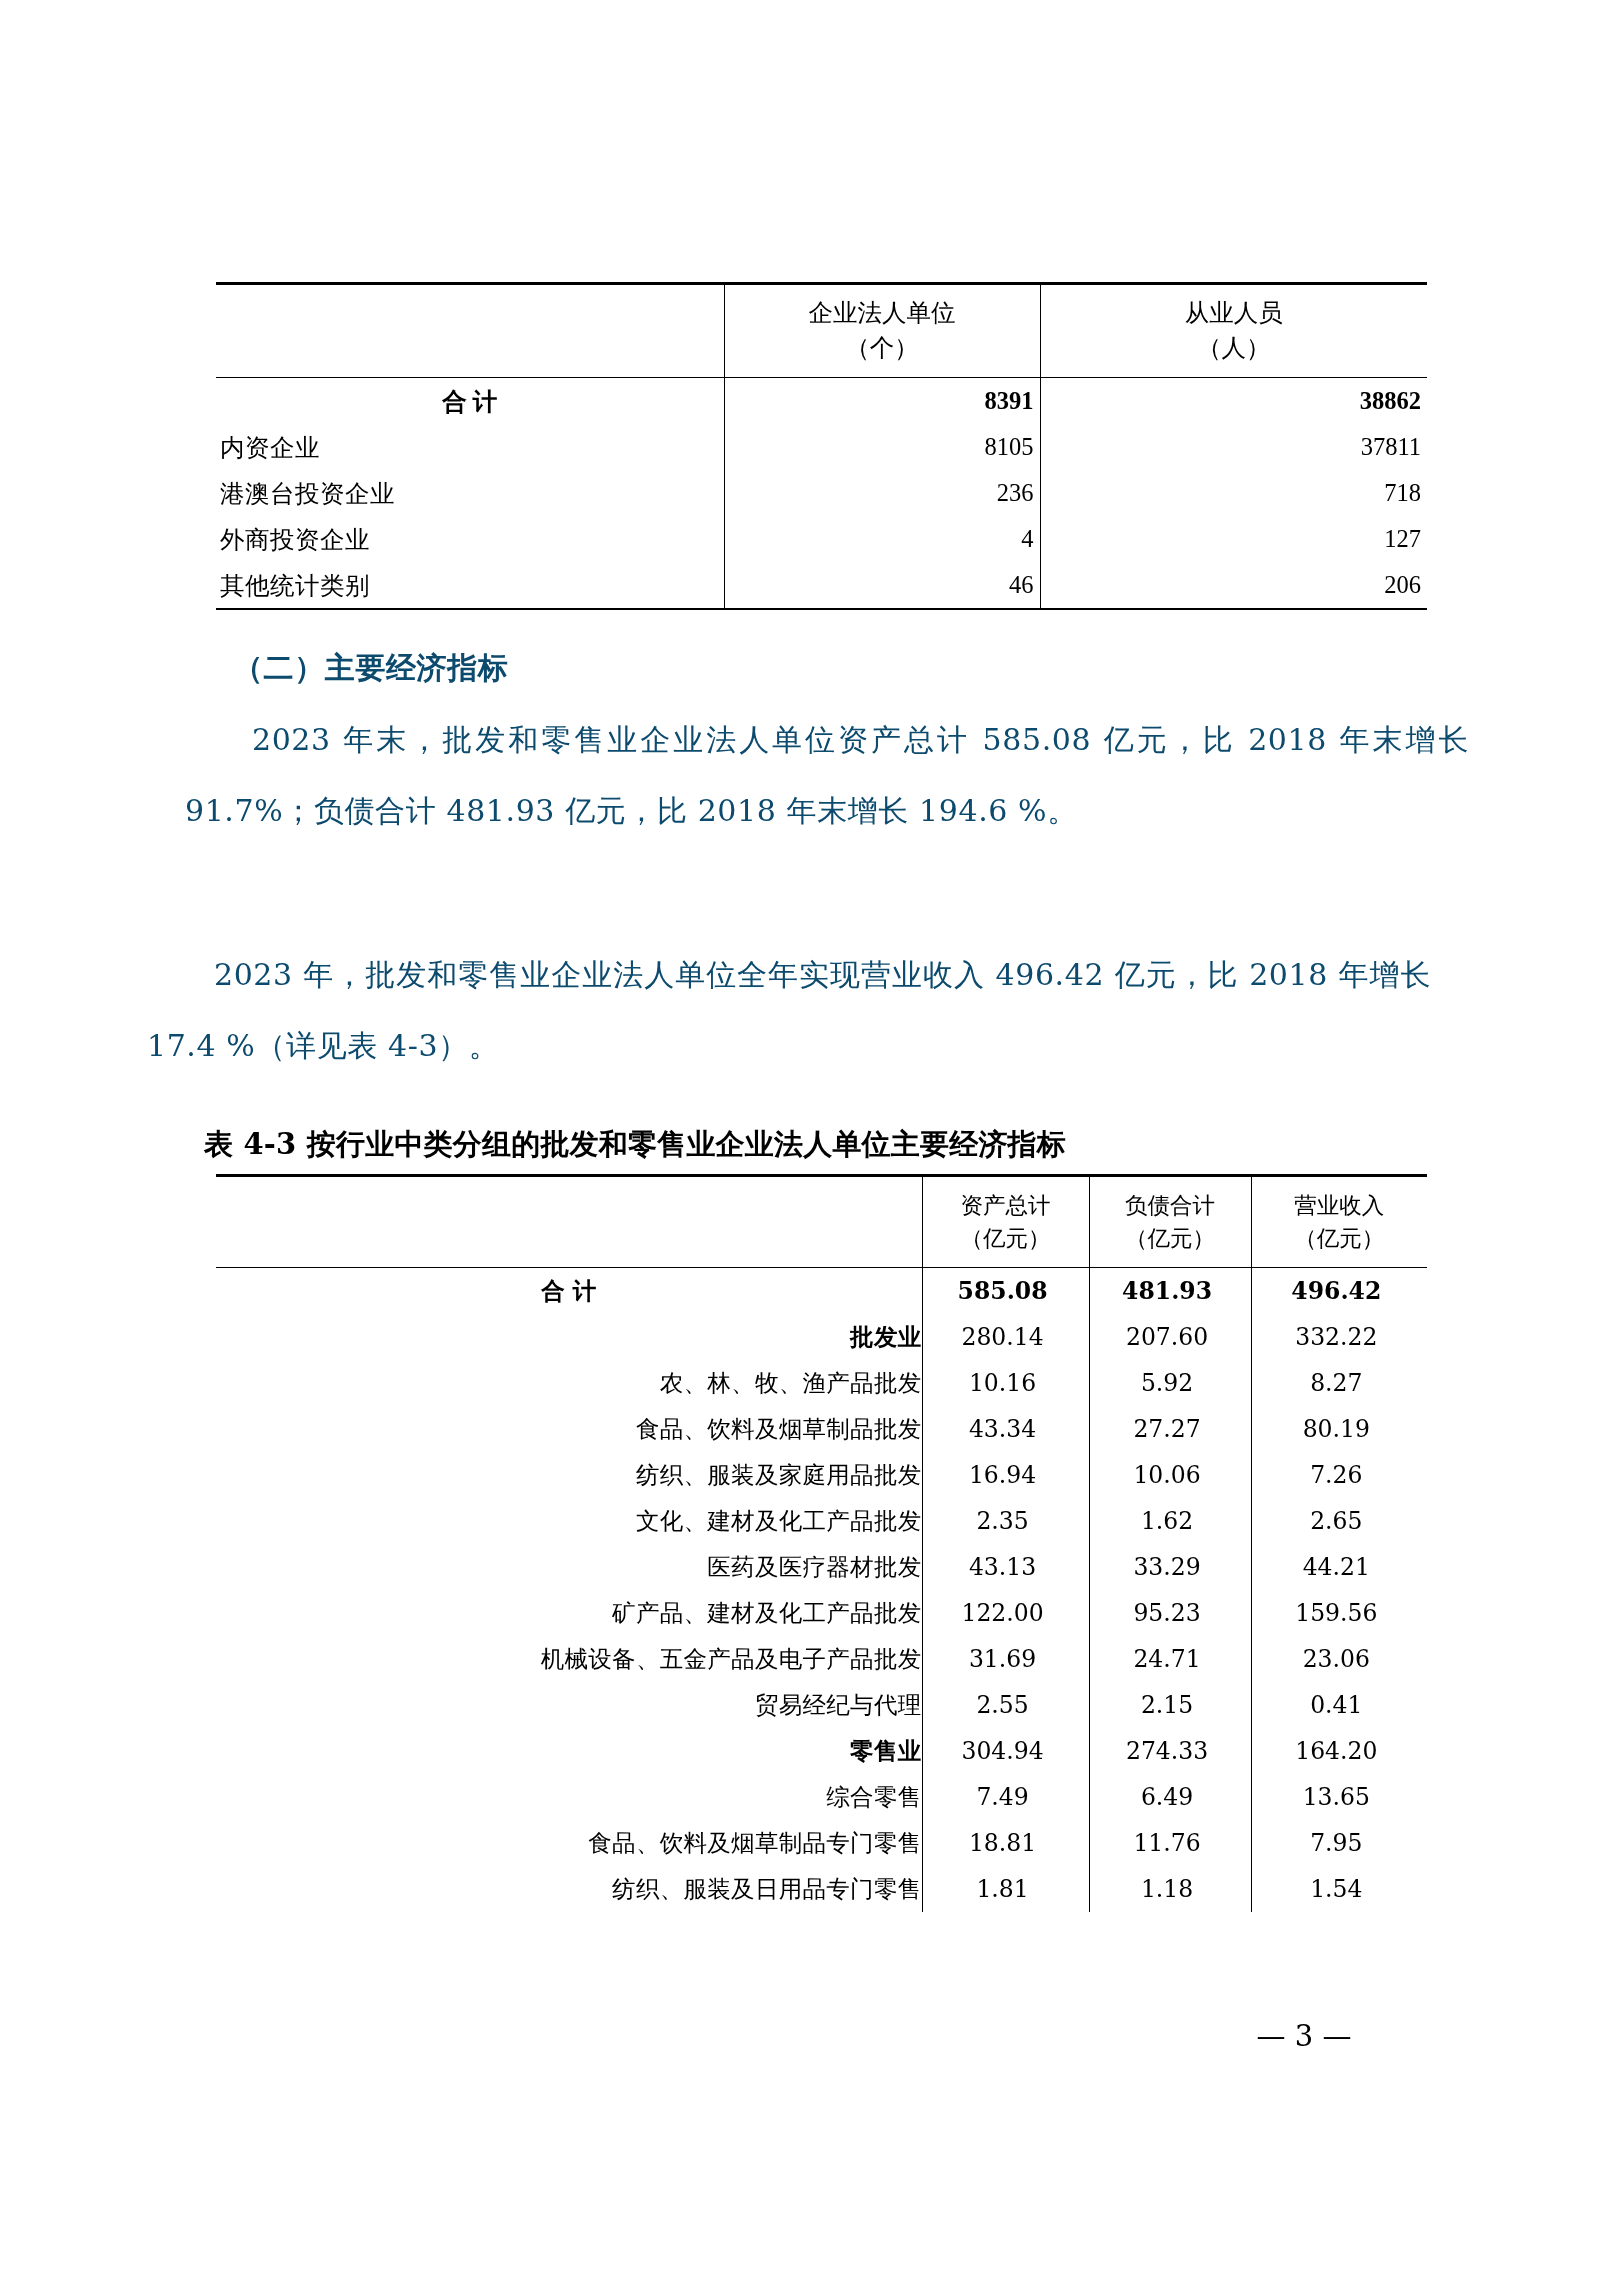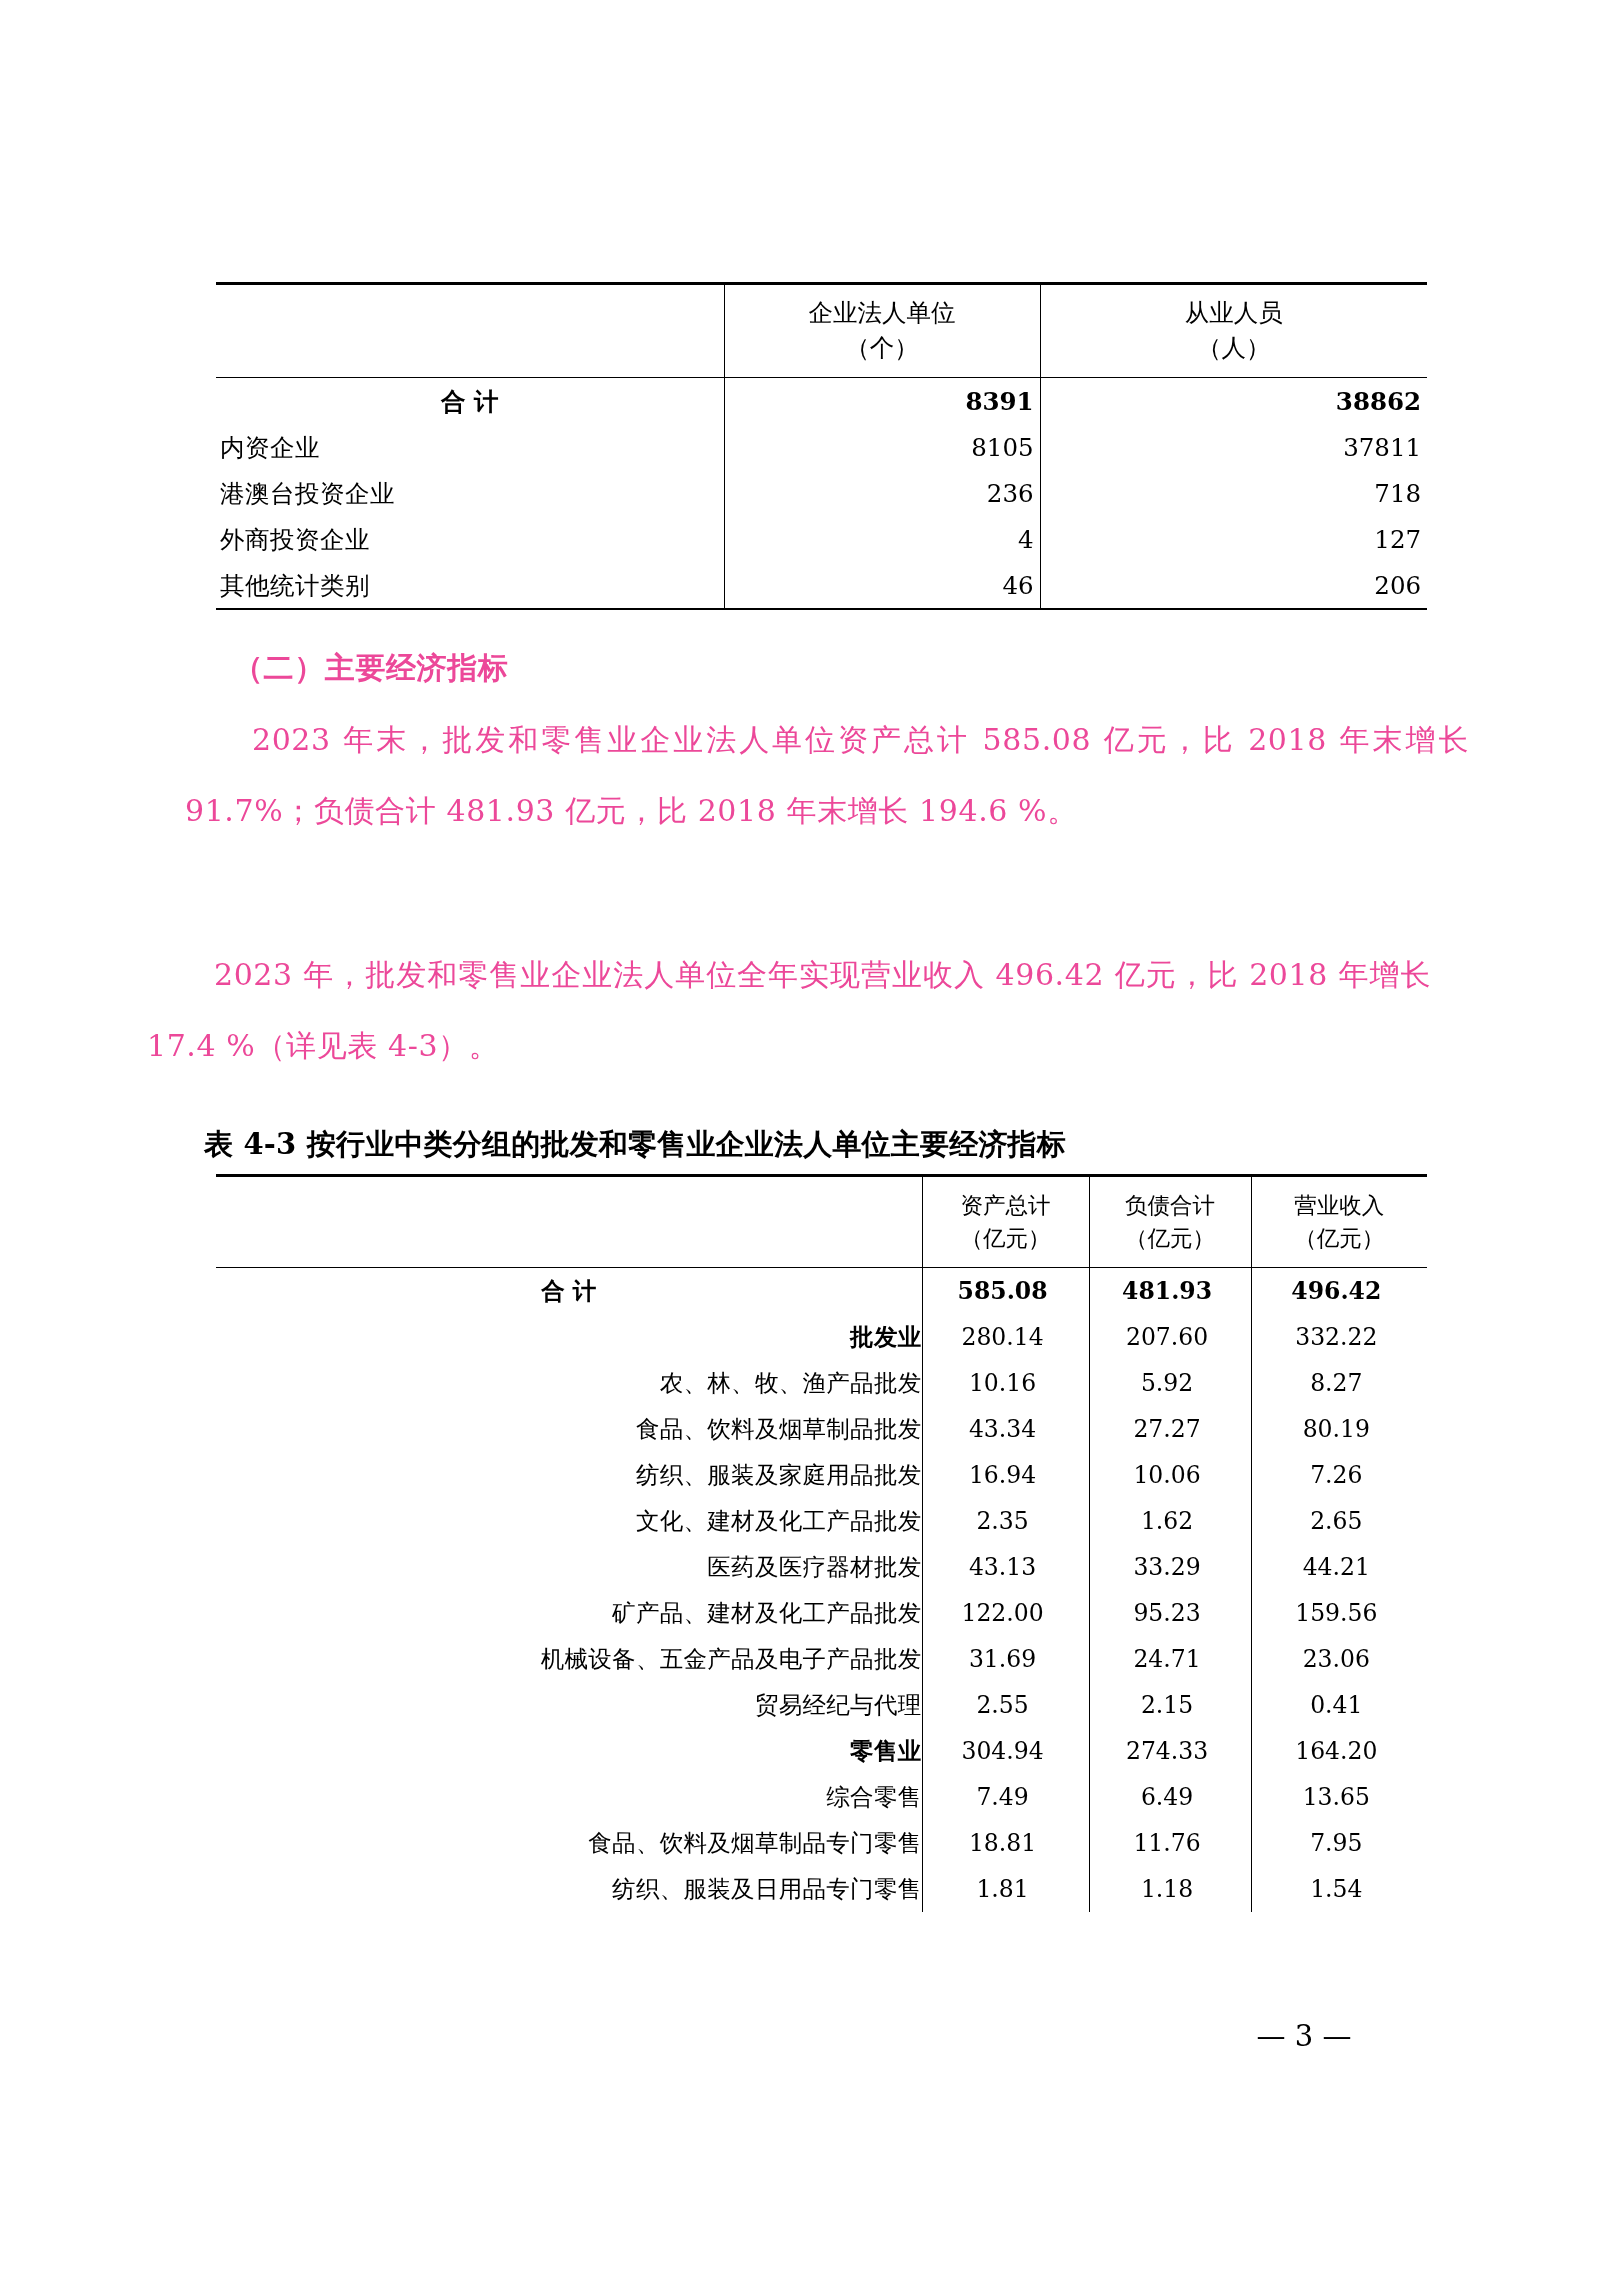--- a/index.html
+++ b/index.html
@@ -38,20 +38,21 @@
 
   
   #table-one-wrap {
     position: absolute;
     left: 216px;
     top: 282px;
     width: 1210px;
   }
   #table-one {
     width: 1210px;
+    font-family: Liberation Serif, serif;
   }
   #table-one .thick-top td {
     border-top: 3.9px solid #000;
   }
   #table-one .hdr td {
     border-bottom: 1.6px solid #000;
     height: 92px;
     text-align: center;
     font-size: 24.5px;
     line-height: 1.42;
@@ -85,21 +86,21 @@
   }
   .col-head-line1 { display: block; }
   .col-head-line2 { display: block; }
 
   
   .para {
     position: absolute;
     font-size: 30px;
     line-height: 71px;
     letter-spacing: 0.6px;
-    color: #ec4899;
+    color: #0c4a6e;
     font-family: "DejaVu Serif", "Liberation Serif", serif;
   }
   #sec-heading {
     left: 233px;
     top: 632px;
     width: 1078px;
     font-weight: bold;
   }
   #para-1 {
     left: 147px;

